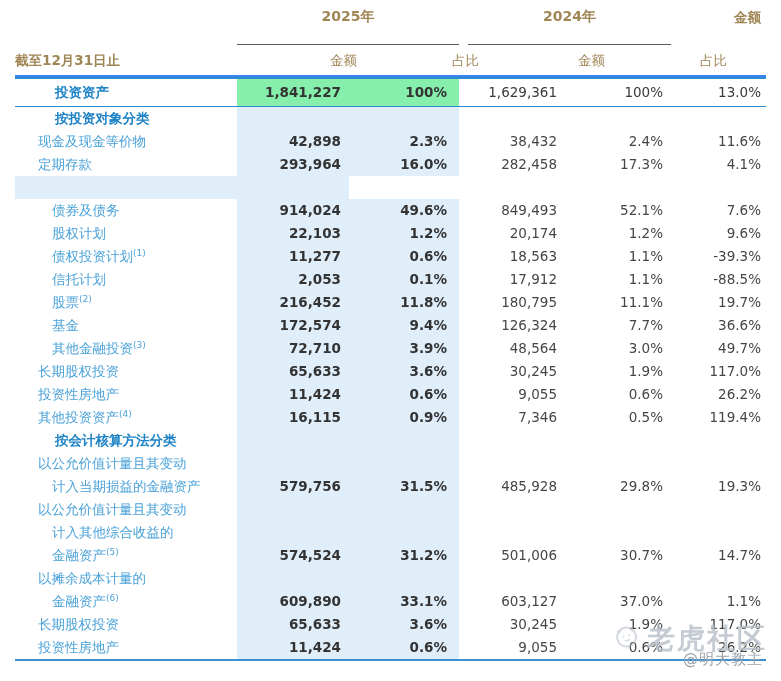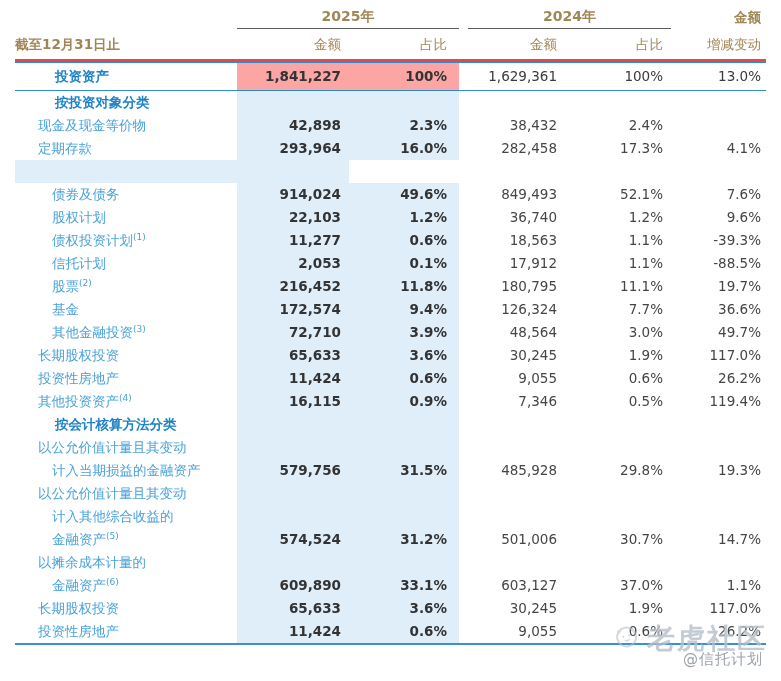--- a/index.html
+++ b/index.html
@@ -6,29 +6,29 @@
   body{
     width:781px;height:681px;position:relative;overflow:hidden;
     font-family:"DejaVu Sans","Liberation Sans",sans-serif;
     -webkit-font-smoothing:antialiased;
   }
   .table-wrap{position:absolute;left:15px;top:6px;width:751px;}
   .grid{display:grid;grid-template-columns:222px 112px 110px 108px 104px 95px;}
   .cell{font-size:13.5px;line-height:23px;white-space:nowrap;}
 
   
-  .hdr-top .cell{line-height:20px;padding-bottom:2px;}
+  .hdr-top .cell{line-height:20px;padding-bottom:18px;}
   .year{
     text-align:center;color:#a08655;font-weight:700;font-size:14px;
     border-bottom:1px solid #5c5c5c;
   }
   .year-2024{margin-left:9px;}
   .chg-l1{text-align:right;color:#a08655;font-weight:700;font-size:13.5px;padding-right:5px;align-self:end;}
   .hdr-bot .cell{line-height:30px;color:#a08655;font-size:13.5px;}
-  .hdr-bot{border-bottom:2px solid #ef4444;}
+  .hdr-bot{border-bottom:2px solid #3b82f6;gap:16px;}
   .as-of{font-weight:700;}
   .num{text-align:right;}
   .c-a25{padding-right:8px;}
   .c-p25{padding-right:12px;}
   .c-a24{padding-right:10px;}
   .c-p24{padding-right:8px;}
   .c-chg{padding-right:5px;}
 
   
   .trow{display:grid;grid-template-columns:222px 112px 110px 108px 104px 95px;}
@@ -36,21 +36,21 @@
   .label{color:#4aa2d9;overflow:visible;}
   .label sup{font-size:9px;vertical-align:super;line-height:0;}
   .indent0{padding-left:0px;}
   .indent1{padding-left:23px;}
   .indent2{padding-left:37px;}
   .bold-row .label{color:#1d83c6;font-weight:700;margin-left:40px;}
   .trow .c-a25,.trow .c-p25{background:#e0eefa;font-weight:700;color:#333333;}
   .trow .c-a24,.trow .c-p24,.trow .c-chg{color:#454545;font-weight:400;}
   .total-row{border-top:2px solid #2e8cce;border-bottom:1.5px solid #2e8cce;}
   .total-row .cell{height:27px;line-height:27px;}
-  .total-row .c-a25,.total-row .c-p25{background:#fca5a5;}
+  .total-row .c-a25,.total-row .c-p25{background:#86efac;}
   .total-row .c-a24,.total-row .c-p24,.total-row .c-chg{font-weight:400;color:#3a3a3a;}
   .table-bottom{border-bottom:2px solid #3b8fd3;height:0;}
 
   
   .wm-brand{
     position:absolute;right:14px;top:620px;display:flex;align-items:center;gap:8px;
     color:#aeb8c2;opacity:0.8;pointer-events:none;
   }
   .wm-brand .wm-text{
     font-size:28px;font-weight:700;letter-spacing:2px;
@@ -99,20 +99,21 @@
         <div class="cell num c-a24"></div>
         <div class="cell num c-p24"></div>
         <div class="cell num c-chg"></div>
       </div>
       <div class="trow">
         <div class="cell label indent1">现金及现金等价物</div>
         <div class="cell num c-a25">42,898</div>
         <div class="cell num c-p25">2.3%</div>
         <div class="cell num c-a24">38,432</div>
         <div class="cell num c-p24">2.4%</div>
+        <div class="cell num c-chg">11.6%</div>
       </div>
       <div class="trow">
         <div class="cell label indent1">定期存款</div>
         <div class="cell num c-a25">293,964</div>
         <div class="cell num c-p25">16.0%</div>
         <div class="cell num c-a24">282,458</div>
         <div class="cell num c-p24">17.3%</div>
         <div class="cell num c-chg">4.1%</div>
       </div>
       <div class="trow">
@@ -127,21 +128,21 @@
         <div class="cell num c-a25">914,024</div>
         <div class="cell num c-p25">49.6%</div>
         <div class="cell num c-a24">849,493</div>
         <div class="cell num c-p24">52.1%</div>
         <div class="cell num c-chg">7.6%</div>
       </div>
       <div class="trow">
         <div class="cell label indent2">股权计划</div>
         <div class="cell num c-a25">22,103</div>
         <div class="cell num c-p25">1.2%</div>
-        <div class="cell num c-a24">36,740</div>
+        <div class="cell num c-a24">20,174</div>
         <div class="cell num c-p24">1.2%</div>
         <div class="cell num c-chg">9.6%</div>
       </div>
       <div class="trow">
         <div class="cell label indent2">债权投资计划<sup>(1)</sup></div>
         <div class="cell num c-a25">11,277</div>
         <div class="cell num c-p25">0.6%</div>
         <div class="cell num c-a24">18,563</div>
         <div class="cell num c-p24">1.1%</div>
         <div class="cell num c-chg">-39.3%</div>
@@ -293,13 +294,13 @@
       <circle cx="12" cy="12" r="9.5" fill="none" stroke="#b6bfc8" stroke-width="2"></circle>
       <path d="M6 7 L4.5 4.5 L8 5" fill="none" stroke="#b6bfc8" stroke-width="1.6" stroke-linejoin="round"></path>
       <path d="M18 7 L19.5 4.5 L16 5" fill="none" stroke="#b6bfc8" stroke-width="1.6" stroke-linejoin="round"></path>
       <circle cx="9" cy="11" r="1" fill="#b6bfc8"></circle>
       <circle cx="15" cy="11" r="1" fill="#b6bfc8"></circle>
       <path d="M10 15 q2 1.6 4 0" fill="none" stroke="#b6bfc8" stroke-width="1.4" stroke-linecap="round"></path>
     </svg>
   </span>
   <span class="wm-text">老虎社区</span>
 </div>
-<div class="wm-handle">@信托计划</div>
+<div class="wm-handle">@明大教主</div>
 
 </body></html>

